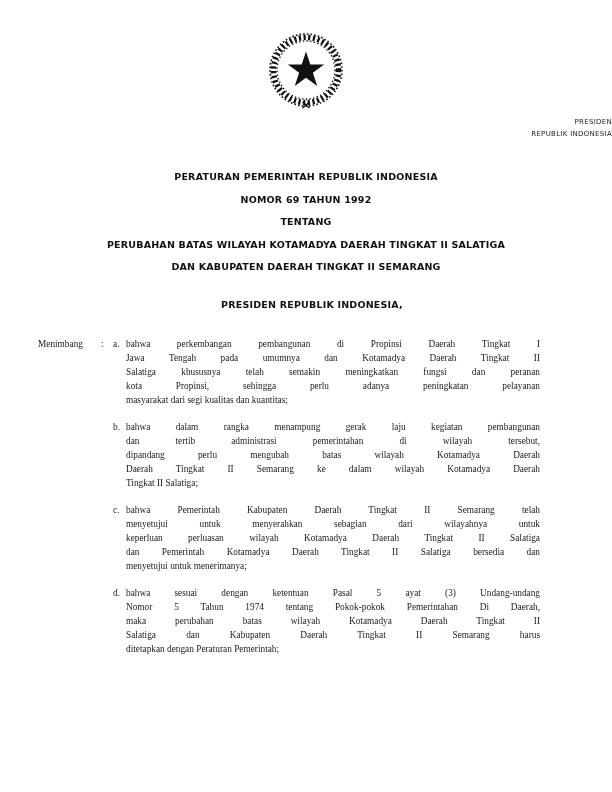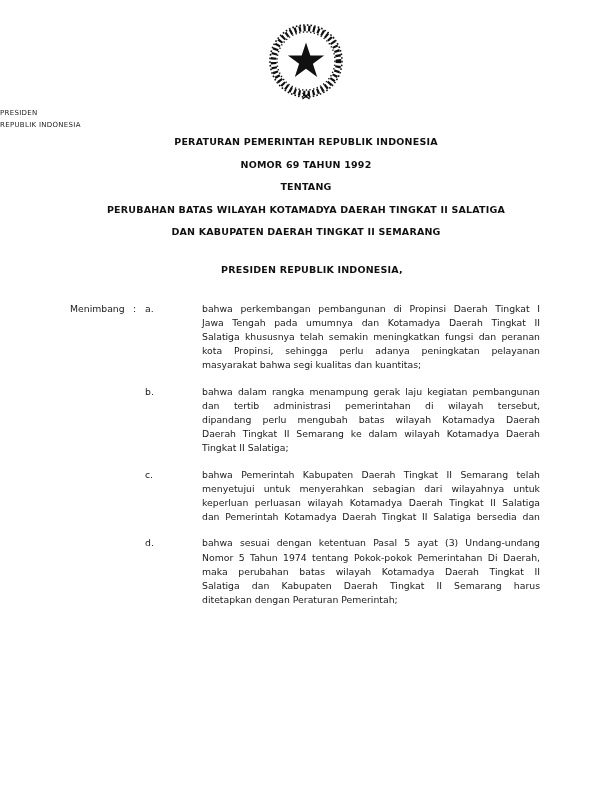--- a/index.html
+++ b/index.html
@@ -6,54 +6,53 @@
   .page {
     width:612px; height:792px;
     margin:0 auto;
     background:#ffffff;
     font-family:"DejaVu Sans","Liberation Sans",sans-serif;
     color:#1a1a1a;
     position:relative;
     overflow:hidden;
   }
   
-  .hdr { padding-top:24px; text-align:left; }
+  .hdr { padding-top:33px; text-align:right; }
   .seal-svg { display:block; margin:0 auto; }
   .org1 { margin-top:6px; font-size:7px; line-height:11.5px; color:#222; letter-spacing:.3px; }
   .org2 { font-size:7px; line-height:11.5px; color:#222; letter-spacing:.3px; }
   
-  .title-block { text-align:center; }
+  .title-block { margin-top:26px; text-align:center; }
   .t-line {
     font-size:9.5px; font-weight:bold; color:#111;
     line-height:22.5px; letter-spacing:.2px;
   }
   .salutation {
     margin-top:20px; text-align:center;
     font-size:9.5px; font-weight:bold; color:#111; letter-spacing:.2px;padding-left:12px;
   }
   
   .consider {
     margin-top:27px;
-    padding:0 72px 0 70px;
+    padding:0 72px 0 38px;
     display:flex; align-items:flex-start;
-    font-size:9.3px; line-height:14.2px;
+    font-size:9.3px; line-height:14.2px;font-family:Liberation Serif, serif;
   }
   .c-label { width:63px; flex:0 0 63px; }
   .c-colon { width:12px; flex:0 0 12px; }
   .c-items { flex:1 1 auto; min-width:0; }
   .c-item { display:flex; align-items:flex-start; }
   .c-item + .c-item { margin-top:12px; }
   .c-marker { width:13px; flex:0 0 13px; }
   .c-lines { flex:1 1 auto; min-width:0; }
   .bline {
     text-align:justify;
     text-align-last:justify;
     text-justify:inter-word;
     white-space:normal;
-    margin-left:44px;
   }
   .bline.last { text-align-last:left; }
 </style>
 </head>
 <body>
 
 <div class="page">
 
   <div class="hdr">
     <svg class="seal-svg" width="84" height="78" viewBox="0 0 84 78" aria-hidden="true">
@@ -85,21 +84,21 @@
     <div class="c-colon">:</div>
     <div class="c-items">
 
       <div class="c-item">
         <div class="c-marker">a.</div>
         <div class="c-lines">
           <div class="bline">bahwa perkembangan pembangunan di Propinsi Daerah Tingkat I</div>
           <div class="bline">Jawa Tengah pada umumnya dan Kotamadya Daerah Tingkat II</div>
           <div class="bline">Salatiga khususnya telah semakin meningkatkan fungsi dan peranan</div>
           <div class="bline">kota Propinsi, sehingga perlu adanya peningkatan pelayanan</div>
-          <div class="bline last">masyarakat bahwa segi kualitas dan kuantitas;</div>
+          <div class="bline last">masyarakat dari segi kualitas dan kuantitas;</div>
         </div>
       </div>
 
       <div class="c-item">
         <div class="c-marker">b.</div>
         <div class="c-lines">
           <div class="bline">bahwa dalam rangka menampung gerak laju kegiatan pembangunan</div>
           <div class="bline">dan tertib administrasi pemerintahan di wilayah tersebut,</div>
           <div class="bline">dipandang perlu mengubah batas wilayah Kotamadya Daerah</div>
           <div class="bline">Daerah Tingkat II Semarang ke dalam wilayah Kotamadya Daerah</div>
@@ -107,20 +106,21 @@
         </div>
       </div>
 
       <div class="c-item">
         <div class="c-marker">c.</div>
         <div class="c-lines">
           <div class="bline">bahwa Pemerintah Kabupaten Daerah Tingkat II Semarang telah</div>
           <div class="bline">menyetujui untuk menyerahkan sebagian dari wilayahnya untuk</div>
           <div class="bline">keperluan perluasan wilayah Kotamadya Daerah Tingkat II Salatiga</div>
           <div class="bline">dan Pemerintah Kotamadya Daerah Tingkat II Salatiga bersedia dan</div>
+          <div class="bline last">menyetujui untuk menerimanya;</div>
         </div>
       </div>
 
       <div class="c-item">
         <div class="c-marker">d.</div>
         <div class="c-lines">
           <div class="bline">bahwa sesuai dengan ketentuan Pasal 5 ayat (3) Undang-undang</div>
           <div class="bline">Nomor 5 Tahun 1974 tentang Pokok-pokok Pemerintahan Di Daerah,</div>
           <div class="bline">maka perubahan batas wilayah Kotamadya Daerah Tingkat II</div>
           <div class="bline">Salatiga dan Kabupaten Daerah Tingkat II Semarang harus</div>

